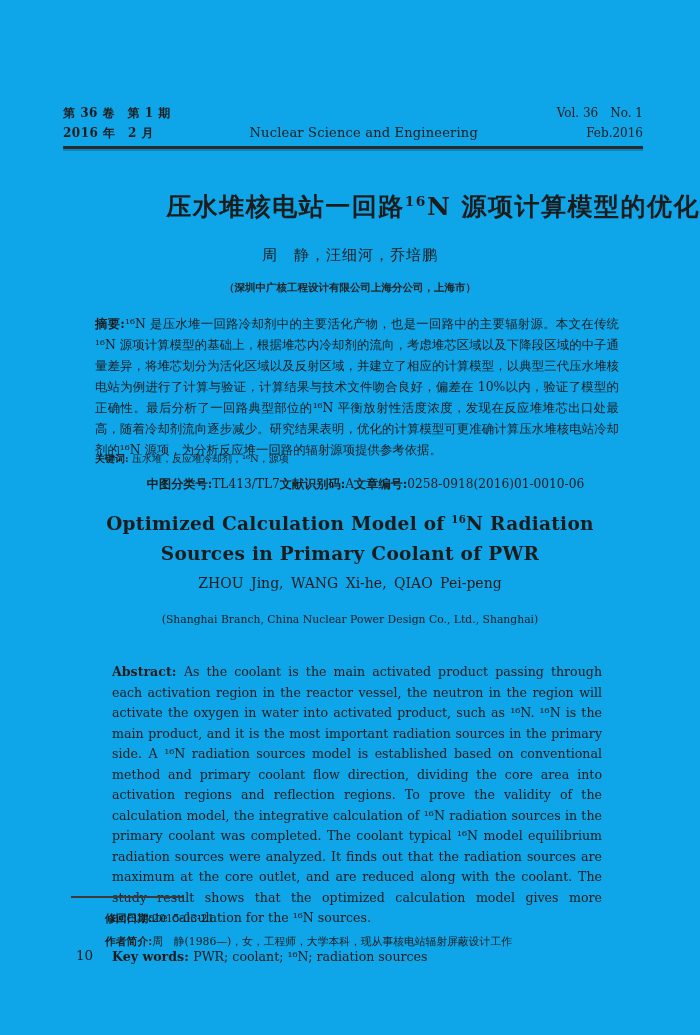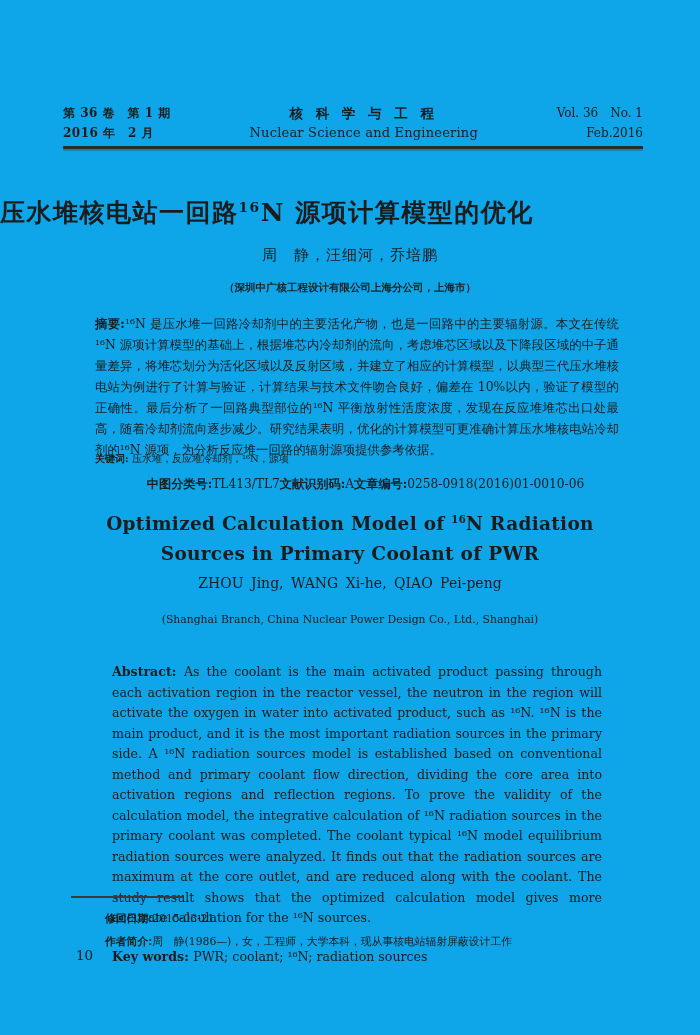--- a/index.html
+++ b/index.html
@@ -22,22 +22,22 @@
   .col-center{text-align:center;}
   .journal-cn{font-weight:bold;font-size:13.5px;letter-spacing:4px;}
   .journal-en{font-size:13px;letter-spacing:.2px;}
   .col-right{text-align:right;font-size:12.5px;}
   .header-rule{
     position:absolute;top:146px;left:63px;width:580px;height:3px;
     background:#2b2b2b;box-shadow:0 2px 0 rgba(0,0,0,.18);
   }
   
   .title-cn{
-    position:absolute;top:196px;left:0;width:700px;margin:0;
-    text-align:left;font-size:25px;font-weight:bold;letter-spacing:1.5px;
+    position:absolute;top:190px;left:0;width:700px;margin:0;
+    text-align:right;font-size:25px;font-weight:bold;letter-spacing:1.5px;
   }
   .title-cn sup,.title-en sup{font-size:.55em;vertical-align:super;}
   .authors-cn{
     position:absolute;top:246px;left:0;width:700px;
     text-align:center;font-size:15px;letter-spacing:1px;
   }
   .affiliation-cn{
     position:absolute;top:281px;left:0;width:700px;
     text-align:center;font-size:10.5px;color:#222;font-weight:bold;
   }
@@ -93,21 +93,20 @@
 <body>
 
 <div class="page">
 
   <div class="jheader">
     <div class="col col-left">
       <div>第 36 卷　第 1 期</div>
       <div>2016 年　2 月</div>
     </div>
     <div class="col col-center">
-      <div class="journal-cn">核 科 学 与 工 程</div>
       <div class="journal-en">Nuclear Science and Engineering</div>
     </div>
     <div class="col col-right">
       <div>Vol. 36　No. 1</div>
       <div>Feb.2016</div>
     </div>
   </div>
 
   <div class="header-rule"></div>
 

